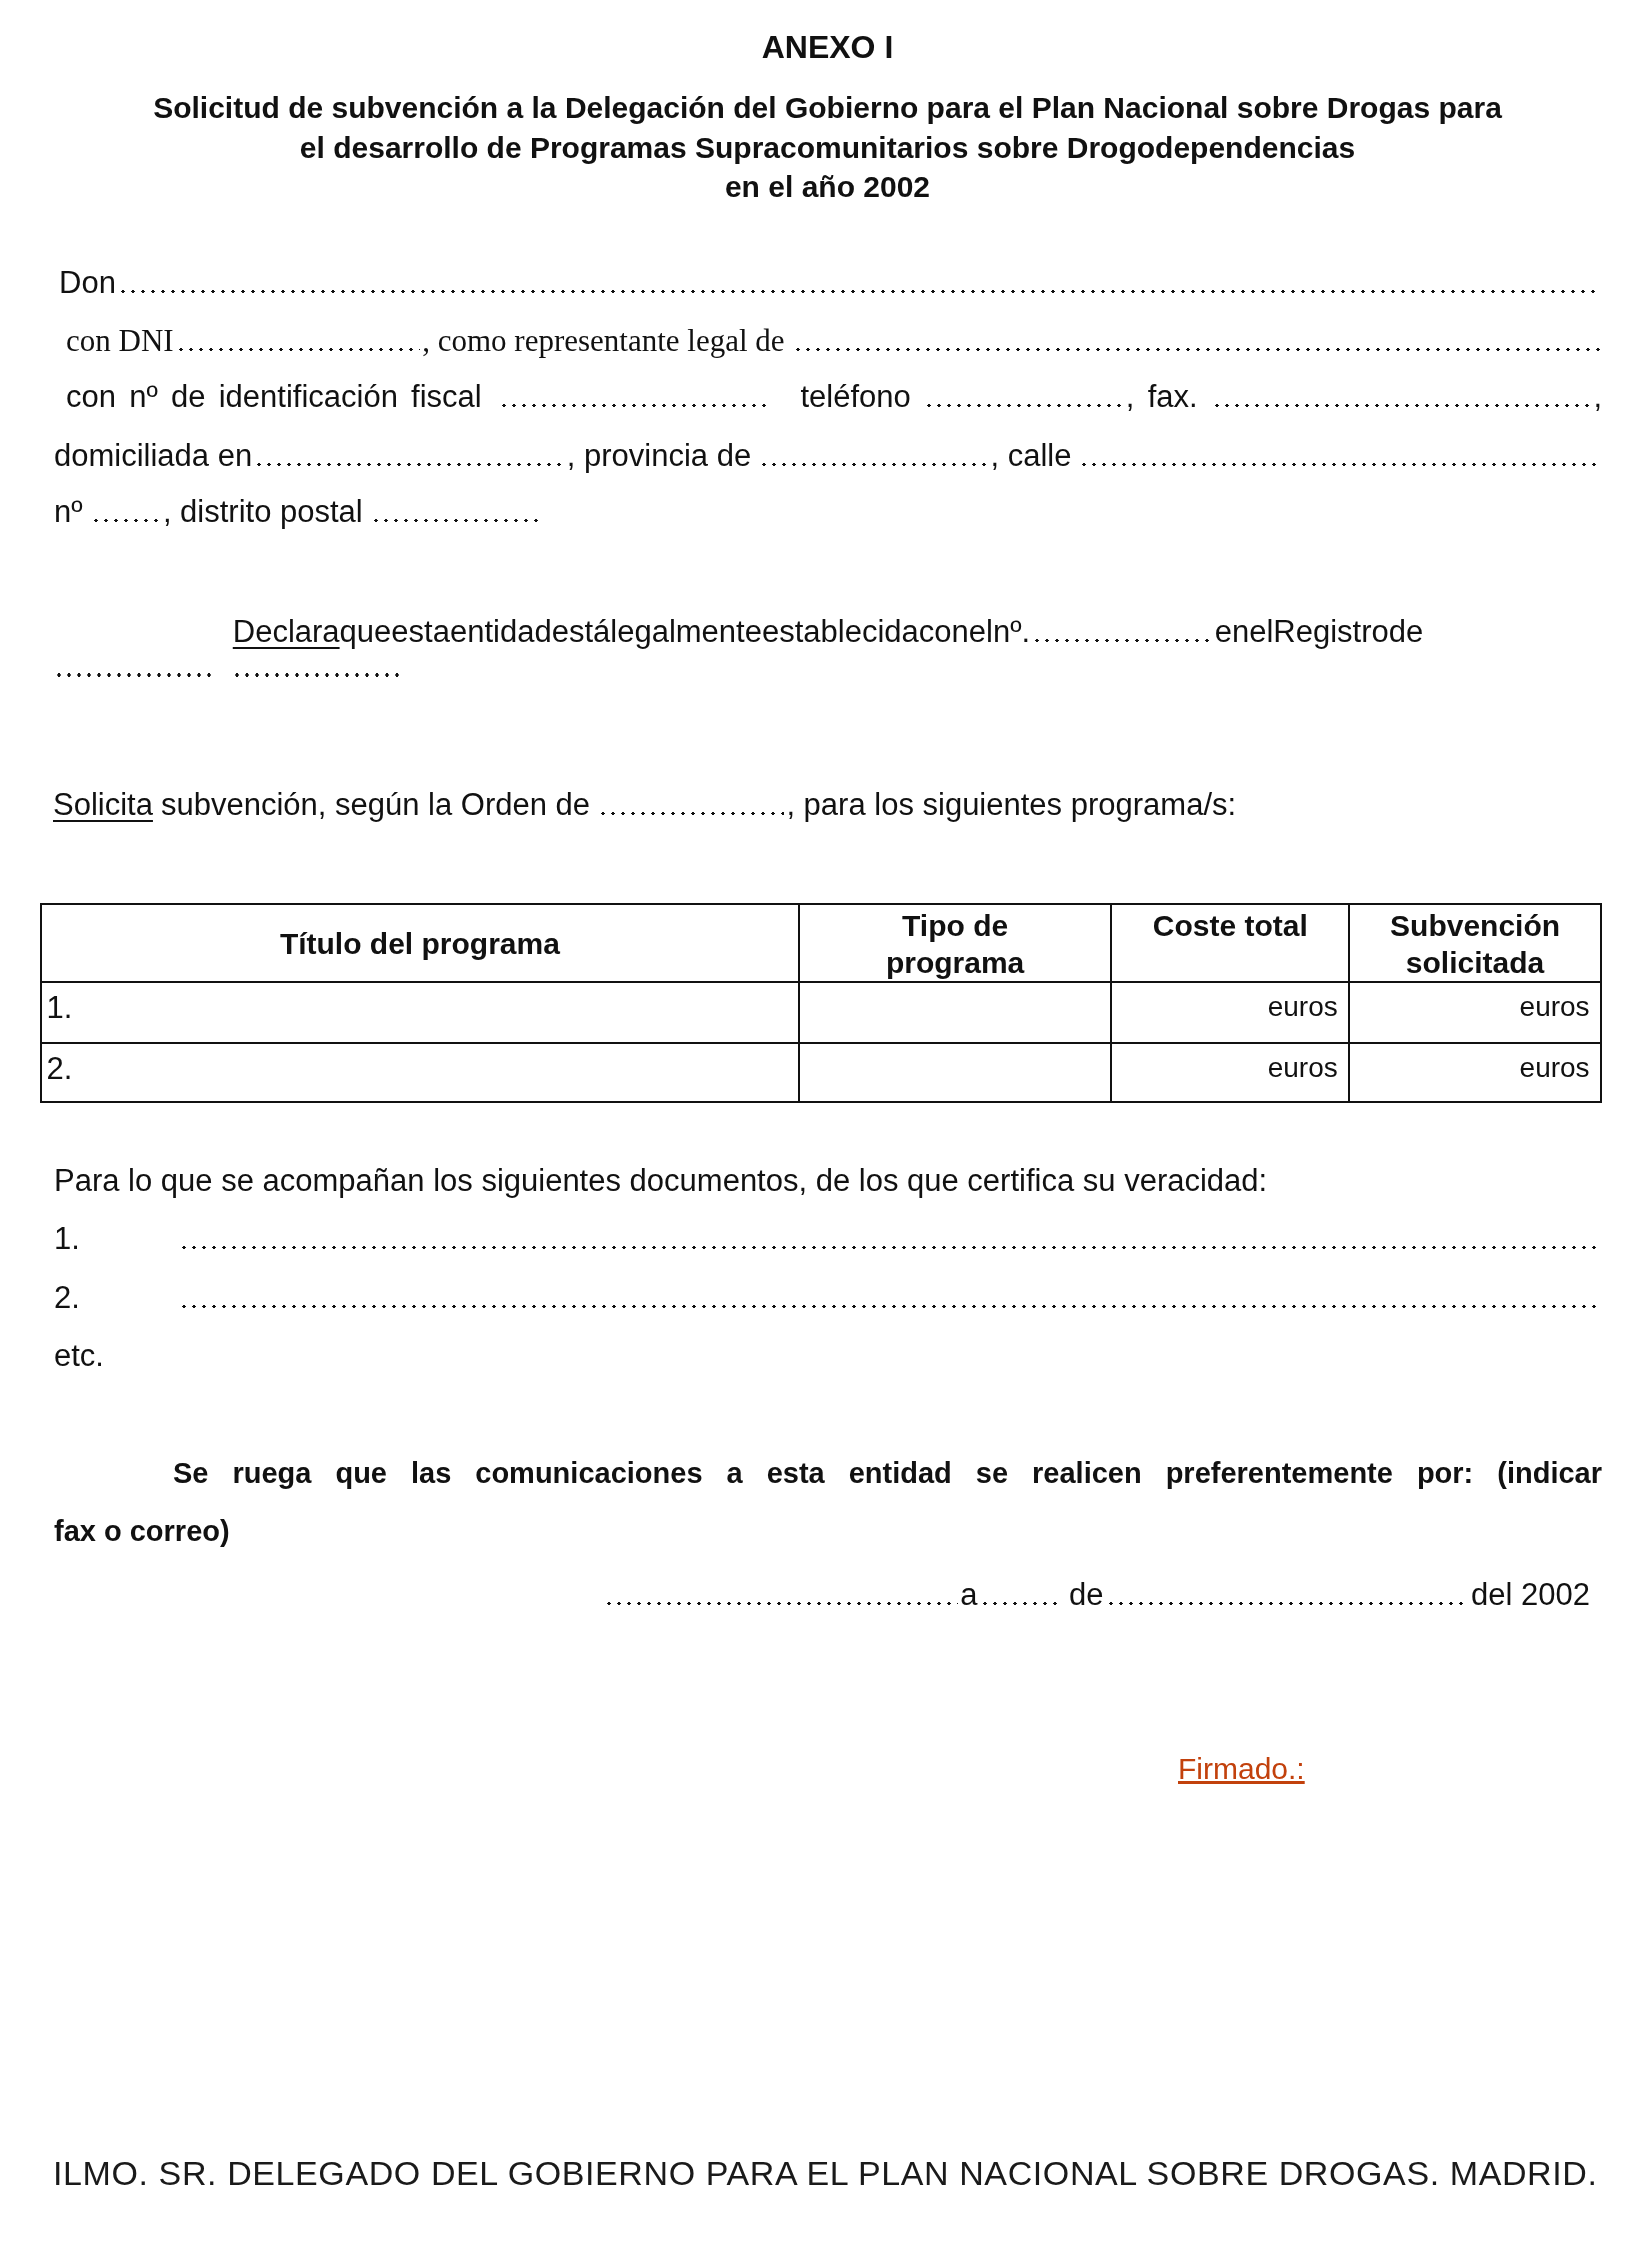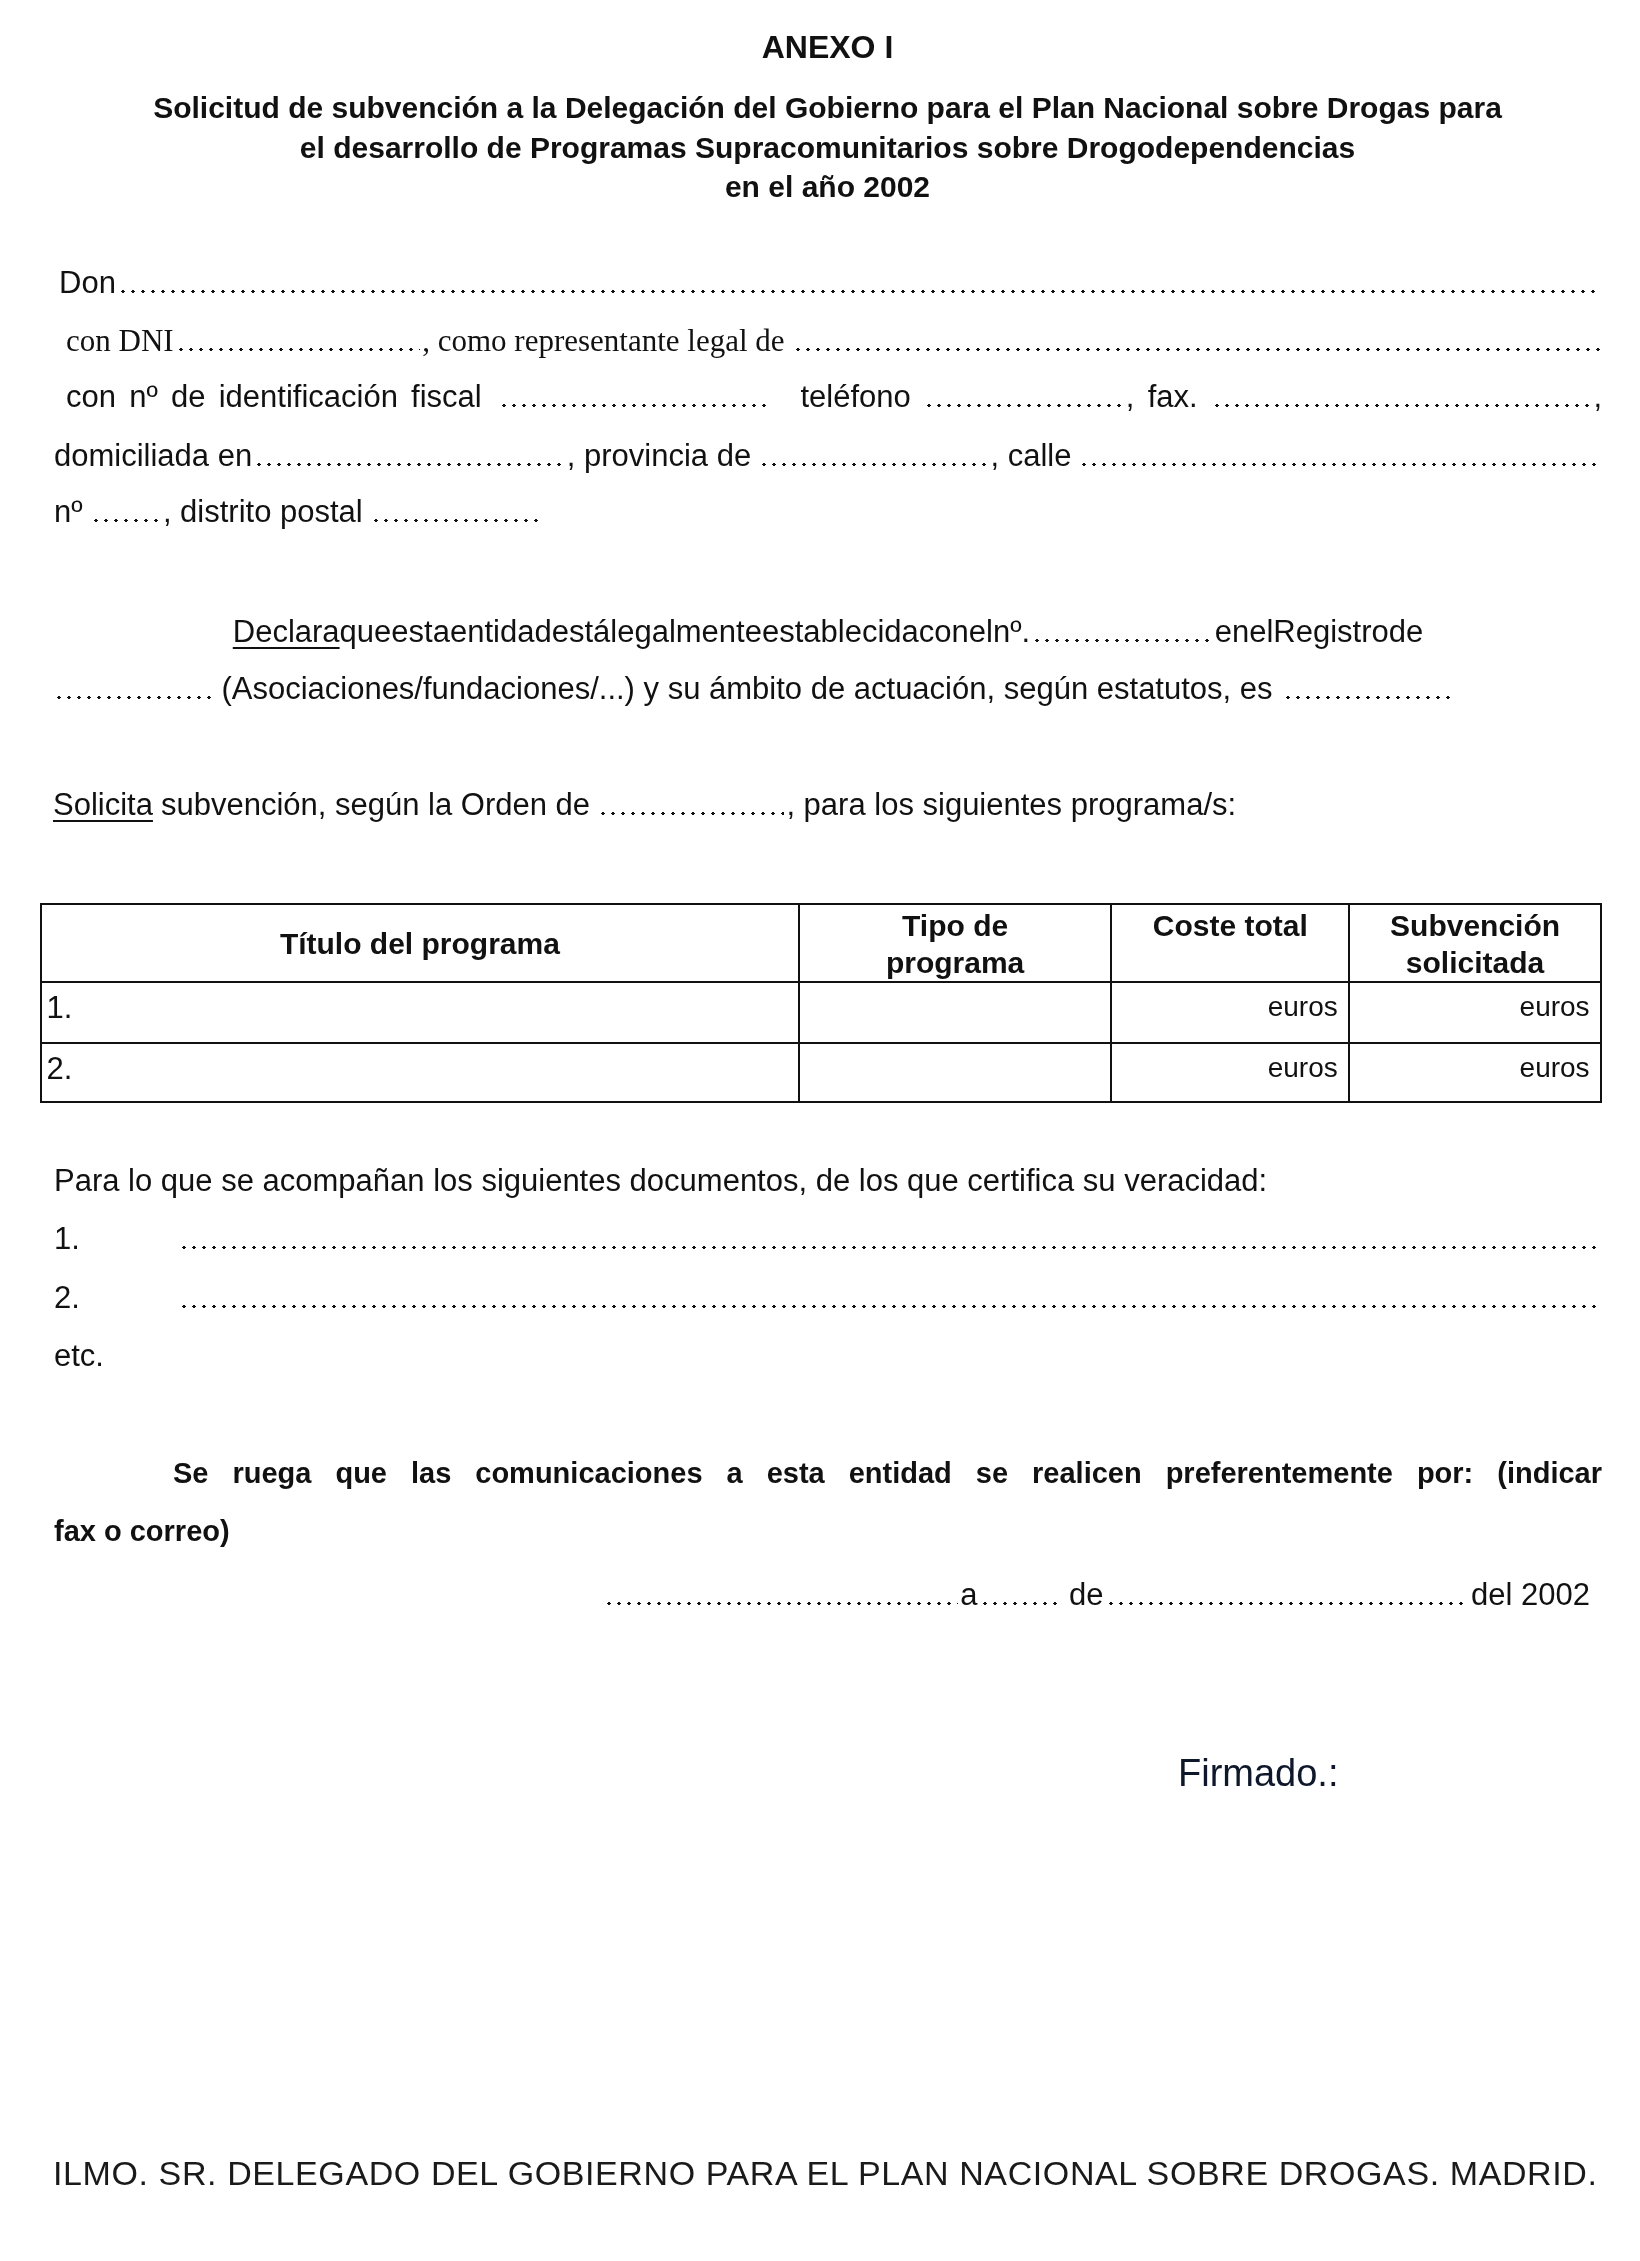--- a/index.html
+++ b/index.html
@@ -19,21 +19,21 @@
   .justify-row { display: flex; justify-content: center; align-items: baseline; }
   table.programs { position: absolute; left: 40px; top: 903px; width: 1562px; border-collapse: collapse;
                    font-family: "Liberation Sans", sans-serif; }
   table.programs th, table.programs td { border: 2.3px solid #111; padding: 0; vertical-align: top; }
   table.programs th { font-size: 30px; font-weight: bold; line-height: 37px; text-align: center; }
   table.programs th.title-col { vertical-align: middle; }
   table.programs td { font-size: 29px; }
   .rownum { display: block; padding: 7px 0 0 4.6px; font-size: 31px; }
   .euros { display: block; text-align: right; padding: 8px 10.4px 0 0; font-size: 28px; }
   .ilmo { font-size: 34px; font-weight: normal; letter-spacing: 0.6px; color: #1a1a1a; }
-  .firmado { font-size: 38px; color: #0f172a; }
+  .firmado { font-size: 30px; color: #c2410c; text-decoration: underline; }
 </style>
 </head>
 <body>
 
 <div class="abs center bold" style="top:31px; font-size:32px; left:0; width:1655px;">ANEXO I</div>
 
 <div class="abs center bold" style="top:93px; font-size:30px;">Solicitud de subvención a la Delegación del Gobierno para el Plan Nacional sobre Drogas para</div>
 <div class="abs center bold" style="top:133px; font-size:30px;">el desarrollo de Programas Supracomunitarios sobre Drogodependencias</div>
 <div class="abs center bold" style="top:172px; font-size:30px;">en el año 2002</div>
 
@@ -88,21 +88,20 @@
   <span>nº.</span>
   <span class="leader fixed" style="width:180px;"></span>
   <span>en</span>
   <span>el</span>
   <span>Registro</span>
   <span>de</span>
 </div>
 
 <div class="abs body-text row" style="top:673px; left:54px;">
   <span class="leader fixed" style="width:157px; margin-left:0; margin-right:10.4px;"></span>
-  <span>(Asociaciones/fundaciones/...) y su ámbito de actuación, según estatutos,  es</span>
   <span class="leader fixed" style="width:168px; margin-left:10.4px;"></span>
 </div>
 
 <div class="abs body-text row" style="top:789px; left:53px;">
   <span class="ul">Solicita</span>
   <span style="margin-left:8px;">subvención, según la Orden de</span>
   <span class="leader fixed" style="width:186px; margin-left:8px;"></span>
   <span>, para los siguientes programa/s:</span>
 </div>
 

